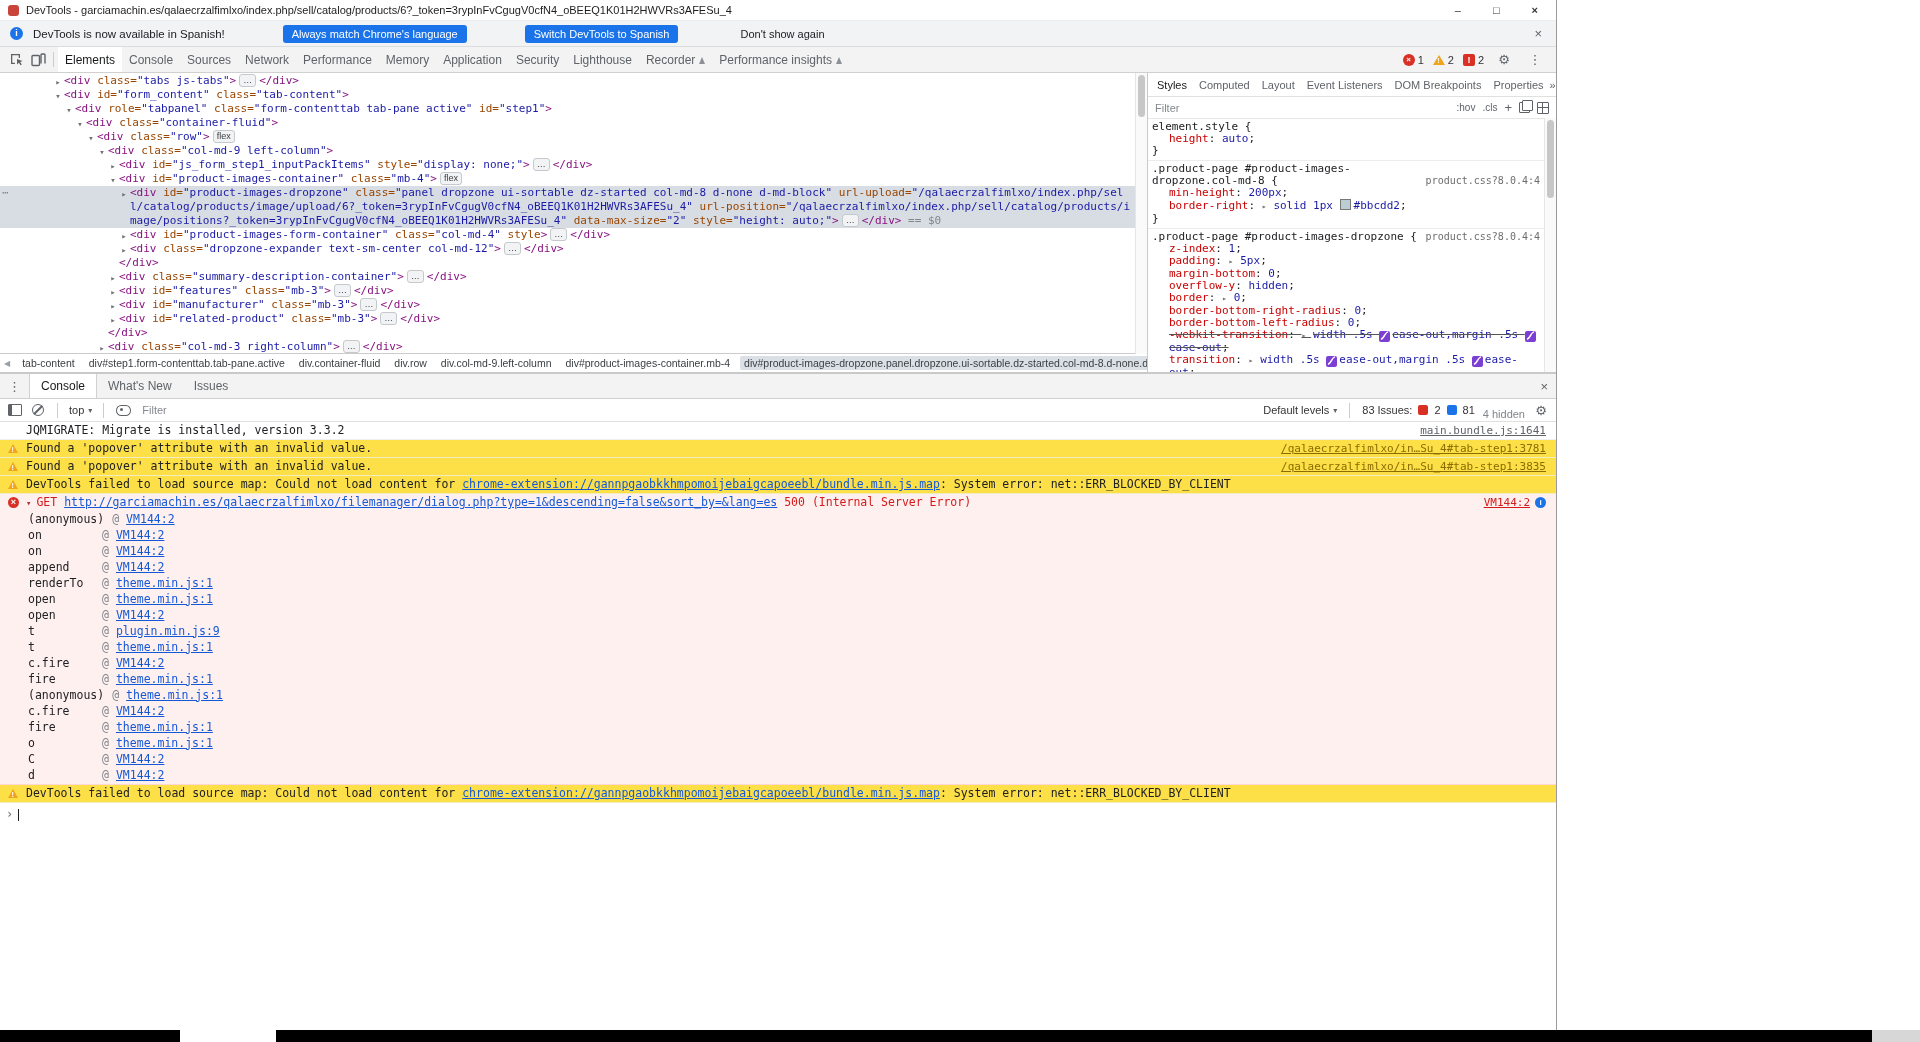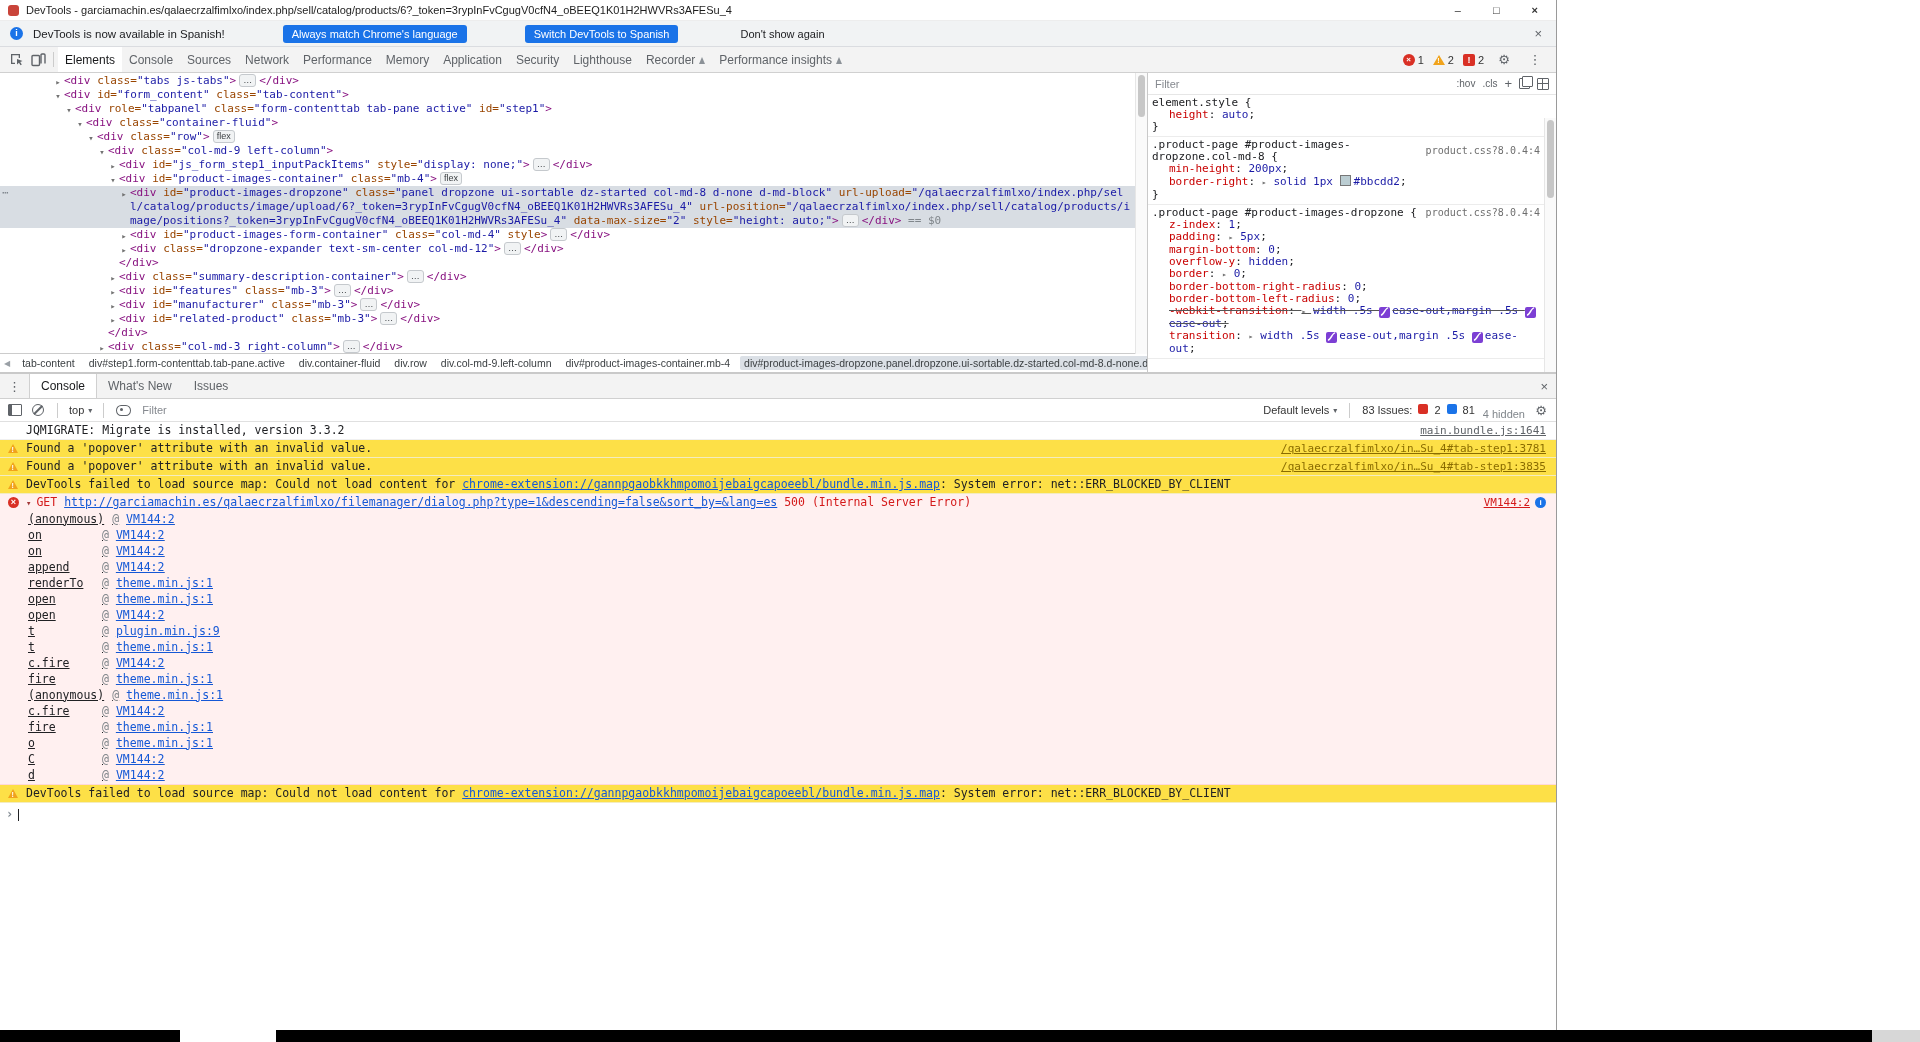--- a/index.html
+++ b/index.html
@@ -79,21 +79,21 @@
   .styles-filter{height:21px;flex:0 0 auto;display:flex;align-items:center;border-bottom:1px solid #e6e6e6;
     padding:0 7px;font-size:11px;color:#85898f;}
   .sf-right{margin-left:auto;display:flex;align-items:center;gap:7px;color:#5f6368;font-size:10px;}
   .sf-plus{font-size:13px;line-height:10px;}
   .mini-copy{position:relative;width:9px;height:9px;border:1px solid #5f6368;border-radius:1px;}
   .mini-copy::after{content:"";position:absolute;left:2px;top:-3px;width:9px;height:9px;border:1px solid #5f6368;border-radius:1px;background:#fff;}
   .mini-grid{width:10px;height:10px;border:1px solid #5f6368;border-radius:1px;
     background:linear-gradient(#5f6368,#5f6368) 4px 0/1px 100% no-repeat,linear-gradient(#5f6368,#5f6368) 0 4px/100% 1px no-repeat;}
   .styles-content{flex:1;overflow:hidden;position:relative;font:11px/12px "DejaVu Sans Mono",monospace;color:#202124;padding-right:12px;}
   .style-block{border-bottom:1px solid #ececec;padding:2px 4px 3px 4px;}
-  .rule-line{display:flex;align-items:center;}
+  .rule-line{display:flex;align-items:flex-end;}
   .selector{color:#202124;}
   .css-link{margin-left:auto;color:#6e6e6e;font-size:10px;white-space:nowrap;padding-left:8px;}
   .prop{padding-left:17px;}
   .prop.struck{text-decoration:line-through;text-decoration-color:#555;}
   .pname{color:#c80000;text-align:right;}
   .pval{color:#1a1aa6;}
   .pexp{color:#767676;font-size:8px;padding-right:2px;}
   .swatch{display:inline-block;width:9px;height:9px;border:1px solid #777;vertical-align:-1px;margin-right:3px;}
   .bezier{display:inline-block;width:11px;height:11px;border-radius:2px;background:#7c3fd4;vertical-align:-2px;margin-right:2px;text-align:center;}
   .brace{color:#202124;}
@@ -116,21 +116,21 @@
   .icon-sidebar{position:relative;width:12px;height:10px;border:1.5px solid #5f6368;border-radius:1px;}
   .icon-sidebar::after{content:"";position:absolute;left:0;top:0;width:3px;height:10px;background:#5f6368;}
   .icon-clear{position:relative;width:10px;height:10px;border:1.5px solid #5f6368;border-radius:50%;}
   .icon-clear::after{content:"";position:absolute;left:-1px;top:4px;width:12px;height:1.5px;background:#5f6368;transform:rotate(-45deg);}
   .icon-eye{position:relative;width:13px;height:9px;border:1.5px solid #5f6368;border-radius:55% / 80%;}
   .icon-eye::after{content:"";position:absolute;left:3.5px;top:2px;width:3px;height:3px;border-radius:50%;background:#5f6368;}
   .ct-drop{display:inline-flex;align-items:center;gap:4px;color:#333;}
   .ct-drop .caret{font-size:8px;color:#5f6368;}
   .ct-filter{color:#85898f;margin-left:4px;}
   .ct-right{margin-left:auto;display:flex;align-items:center;gap:8px;}
-  .iss-group{display:inline-flex;gap:6px;color:#333;}
+  .iss-group{display:inline-flex;align-items:center;gap:6px;color:#333;}
   .iss-sq{display:inline-block;width:10px;height:10px;border-radius:2px;}
   .iss-sq.red{background:#d93025;}
   .iss-sq.blue{background:#1a73e8;}
   .ct-hidden{color:#80868b;margin-top:7px;}
 
   .console-messages{flex:1;overflow:hidden;font:11.5px/15px "DejaVu Sans Mono",monospace;color:#202124;}
   .msg{position:relative;padding:1px 180px 1px 26px;border-bottom:1px solid #f0f0f0;min-height:15px;}
   .msg.warning{background:#fde047;border-color:#f3ecc0;}
   .msg.error{background:#fff0f0;border-color:#ffd9d9;color:#d41a1a;}
   .clink{color:#1558d6;text-decoration:underline;}
@@ -139,21 +139,21 @@
   .icon-warn::after{content:"!";position:absolute;left:-1.5px;top:1.5px;color:#fff;font:bold 7px/8px "Liberation Sans",sans-serif;}
   .icon-error{position:absolute;left:8px;top:2.5px;width:11px;height:11px;border-radius:50%;background:#d93025;}
   .icon-error::after{content:"×";position:absolute;left:0;top:0;width:11px;color:#fff;font:bold 9px/11px "Liberation Sans",sans-serif;text-align:center;}
   .expander{color:#a33a3a;font-size:9px;margin-right:5px;}
   .src-wrap{position:absolute;right:10px;top:1px;display:flex;align-items:center;gap:5px;}
   .src-link{font-size:11px;text-decoration:underline;color:#5f6368;white-space:nowrap;}
   .msg.warning .src-link{color:#8a6c00;}
   .msg.error .src-link{color:#d41a1a;}
   .src-issue-icon{width:11px;height:11px;border-radius:50%;background:#1a73e8;color:#fff;
     font:bold 8px/11px "Liberation Sans",sans-serif;text-align:center;}
-  .frame{display:flex;color:#202124;padding:0.5px 0 0.5px 2px;text-decoration:underline;}
+  .frame{display:flex;color:#202124;padding:0.5px 0 0.5px 2px;}
   .frame .fn{min-width:66px;padding-right:8px;white-space:nowrap;}
   .frame .at{color:#80868b;margin-right:7px;}
   .frame .floc{color:#1558d6;text-decoration:underline;}
   .console-prompt{display:flex;align-items:center;padding:4px 6px;}
   .prompt-chevron{color:#7b848d;font-weight:bold;font-size:12px;margin-right:5px;}
   .caret-bar{width:1px;height:12px;background:#202124;}
 
   
   .bottom-bar{position:absolute;left:0;bottom:0;width:1920px;height:12px;background:#000;}
   .bb-white{position:absolute;left:180px;top:0;width:96px;height:12px;background:#fff;}
@@ -283,20 +283,29 @@
         <span class="crumb">tab-content</span>
             <span class="crumb">div#step1.form-contenttab.tab-pane.active</span>
             <span class="crumb">div.container-fluid</span>
             <span class="crumb">div.row</span>
             <span class="crumb">div.col-md-9.left-column</span>
             <span class="crumb">div#product-images-container.mb-4</span>
             <span class="crumb selected">div#product-images-dropzone.panel.dropzone.ui-sortable.dz-started.col-md-8.d-none.d-md-block</span>
           </div>
       </div>
       <div class="styles-pane">
+        <div class="styles-tabs" id="styles-tabs">
+            <span class="styles-tab selected">Styles</span>
+            <span class="styles-tab">Computed</span>
+            <span class="styles-tab">Layout</span>
+            <span class="styles-tab">Event Listeners</span>
+            <span class="styles-tab">DOM Breakpoints</span>
+            <span class="styles-tab">Properties</span>
+            <span class="more-tabs">»</span>
+          </div>
         <div class="styles-filter">
           <span>Filter</span>
           <span class="sf-right">
             <span>:hov</span>
             <span>.cls</span>
             <span class="sf-plus">+</span>
             <span class="mini-copy"></span>
             <span class="mini-grid"></span>
           </span>
         </div>

